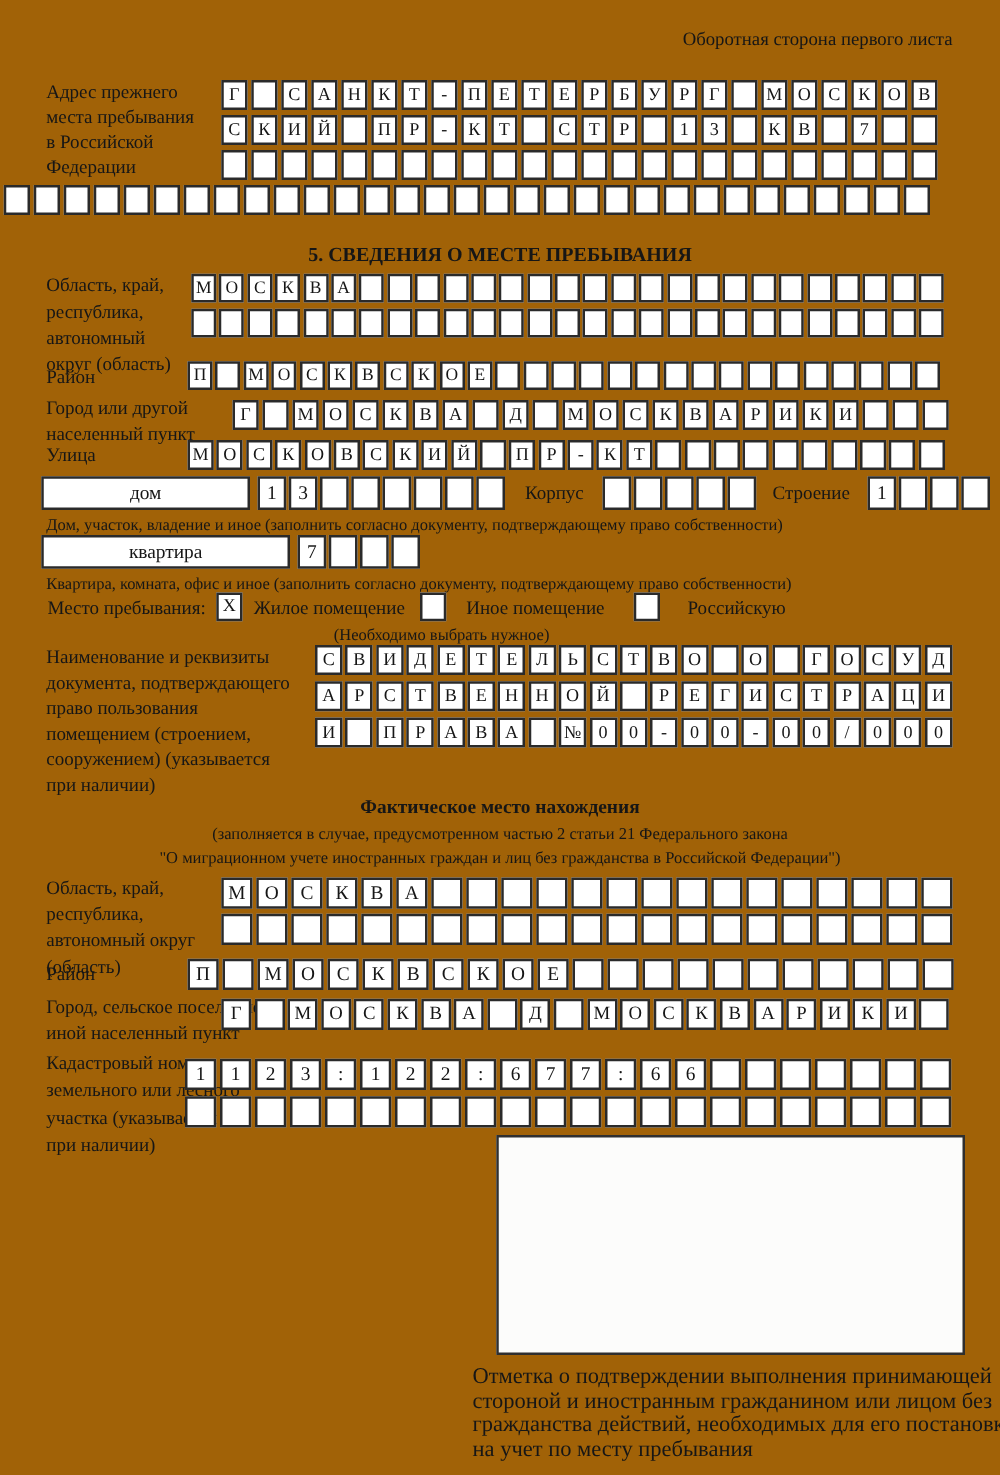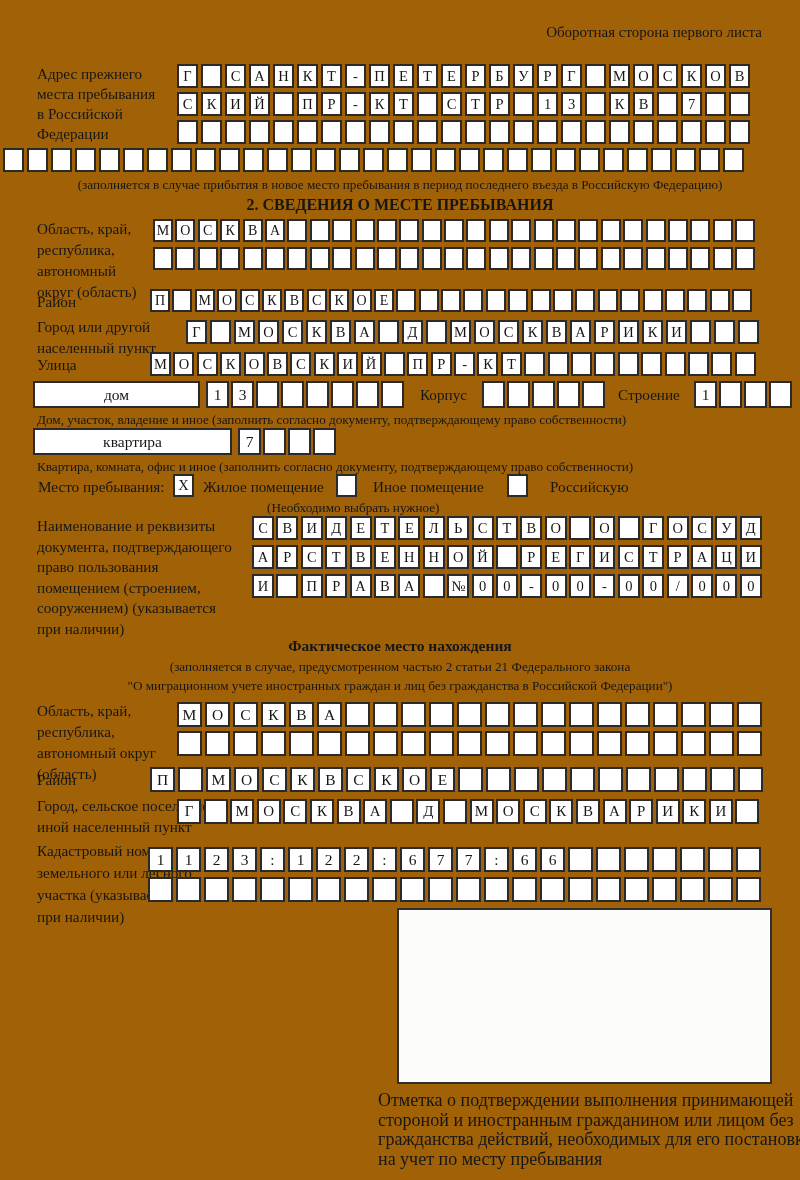--- a/index.html
+++ b/index.html
@@ -153,23 +153,22 @@
       <span class="cb"></span>
       <span class="cb"></span>
       <span class="cb"></span>
       <span class="cb"></span>
       <span class="cb"></span>
       <span class="cb"></span>
       <span class="cb"></span>
       <span class="cb"></span>
       <span class="cb"></span>
     </div>
-  <div class="abs note cntr" style="top:177px">(заполняется в случае прибытия в новое место пребывания в период последнего въезда в Российскую Федерацию)</div>
-
-  <div class="abs ttl cntr" style="top:196px">2. СВЕДЕНИЯ О МЕСТЕ ПРЕБЫВАНИЯ</div>
+
+  <div class="abs ttl cntr" style="top:196px">5. СВЕДЕНИЯ О МЕСТЕ ПРЕБЫВАНИЯ</div>
 
   <div class="abs lines lbl" style="left:37px;top:218px;line-height:21px">
       <div>Область, край,</div>
       <div>республика,</div>
       <div>автономный</div>
       <div>округ (область)</div>
     </div>
   <div class="abs boxrow r2" style="left:153px;top:219px">
       <span class="cb">М</span>
       <span class="cb">О</span>

